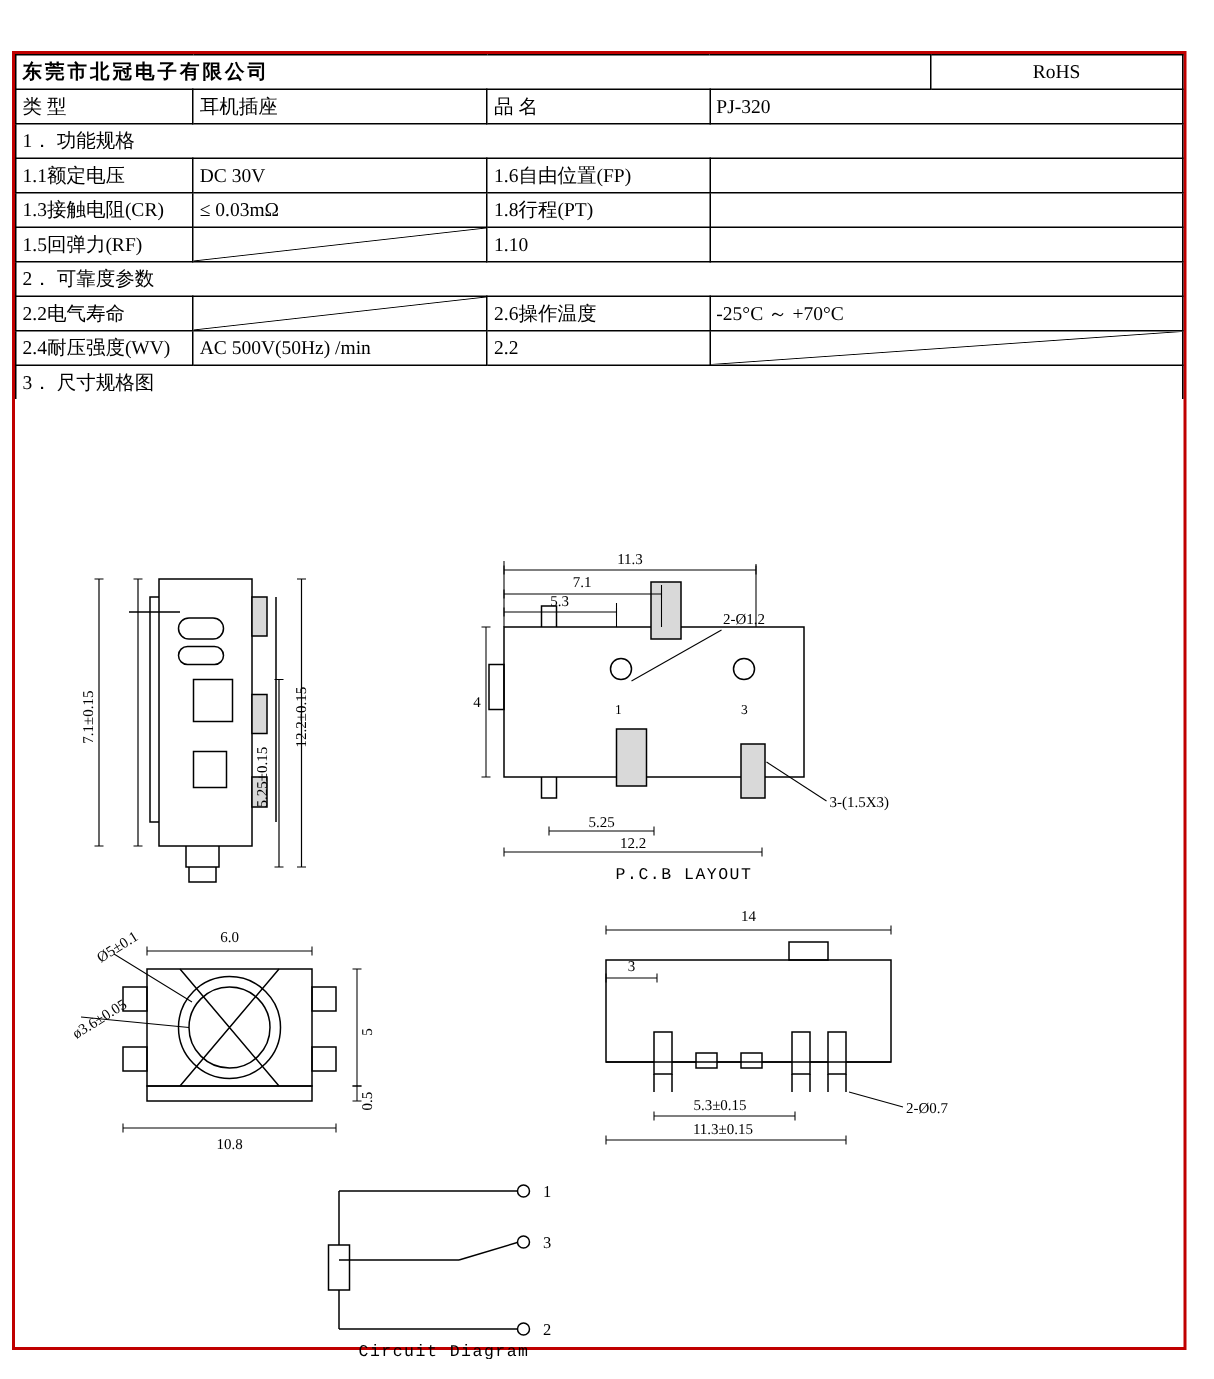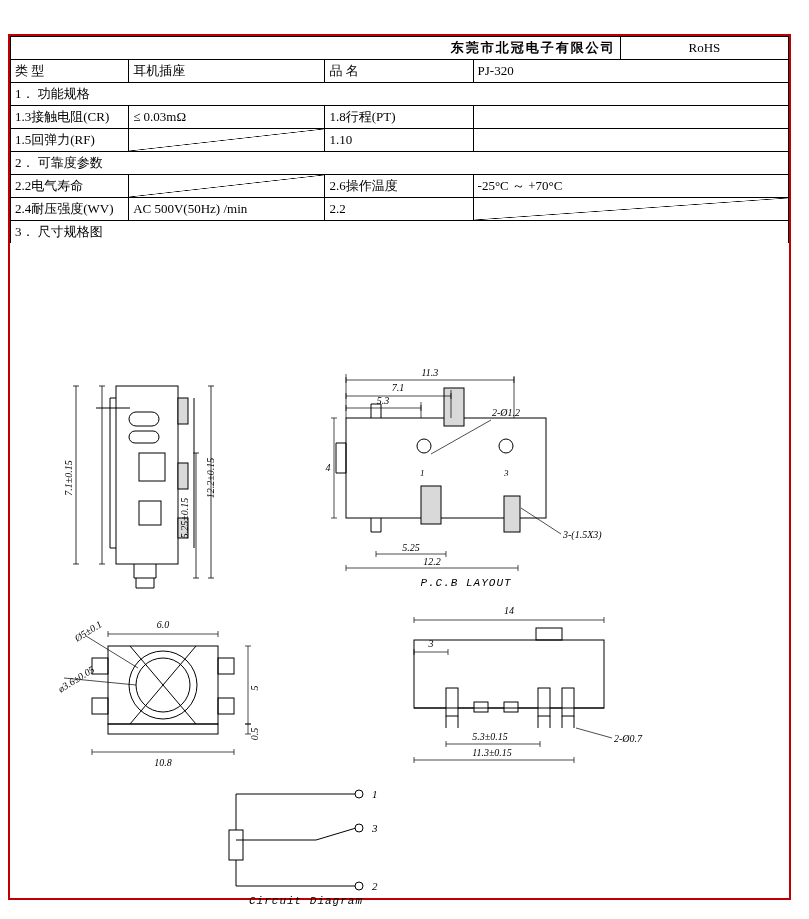--- a/index.html
+++ b/index.html
@@ -14,36 +14,36 @@
   
   table.spec{
     position:absolute;left:10px;top:36px;width:779px;
     border-collapse:collapse;table-layout:fixed;
   }
   table.spec td{
     border:1px solid #000;height:22px;padding:0 4px;
     font-size:13px;font-family:"Liberation Serif", serif;vertical-align:middle;
   }
   .title-cell{
-    text-align:right;font-size:21px;font-weight:bold;letter-spacing:2px;
+    text-align:left;font-size:21px;font-weight:bold;letter-spacing:2px;
     height:34px;font-family:"Liberation Serif", serif;
   }
   .rohs{
     text-align:center;font-size:26px;font-family:"Liberation Serif", serif;
   }
   .ctr{text-align:left;}
   .secthead{font-size:13px;}
   .lbl{font-size:13px;}
   .diag{position:relative;overflow:hidden;}
   .diag:after{
     content:"";position:absolute;left:0;top:0;width:100%;height:100%;
     background:linear-gradient(to bottom right, transparent calc(50% - 0.6px), #000 50%, transparent calc(50% + 0.6px));
   }
   
-  .draw{position:absolute;left:16px;top:0;width:635px;height:560px;font-style:italic;}
+  .draw{position:absolute;left:6px;top:0;width:635px;height:560px;}
   svg{display:block;}
 </style>
 </head>
 <body>
 
 <div id="page">
   <div class="sheet"></div>
 
   <table class="spec">
     <colgroup>
@@ -61,20 +61,26 @@
       <tr>
         <td class="ctr lbl">类  型</td>
         <td class="ctr lbl">耳机插座</td>
         <td class="ctr lbl">品  名</td>
         <td class="ctr lbl" colspan="2">PJ-320</td>
       </tr>
       <tr>
         <td class="secthead" colspan="5">1． 功能规格</td>
       </tr>
 
+      <tr>
+        <td class="lbl">1.1额定电压</td>
+        <td class="lbl">DC  30V</td>
+        <td class="lbl">1.6自由位置(FP)</td>
+        <td class="lbl" colspan="2"></td>
+      </tr>
       <tr>
         <td class="lbl">1.3接触电阻(CR)</td>
         <td class="lbl">≤ 0.03mΩ</td>
         <td class="lbl">1.8行程(PT)</td>
         <td class="lbl" colspan="2"></td>
       </tr>
       <tr>
         <td class="lbl">1.5回弹力(RF)</td>
         <td class="lbl diag"></td>
         <td class="lbl">1.10</td>

